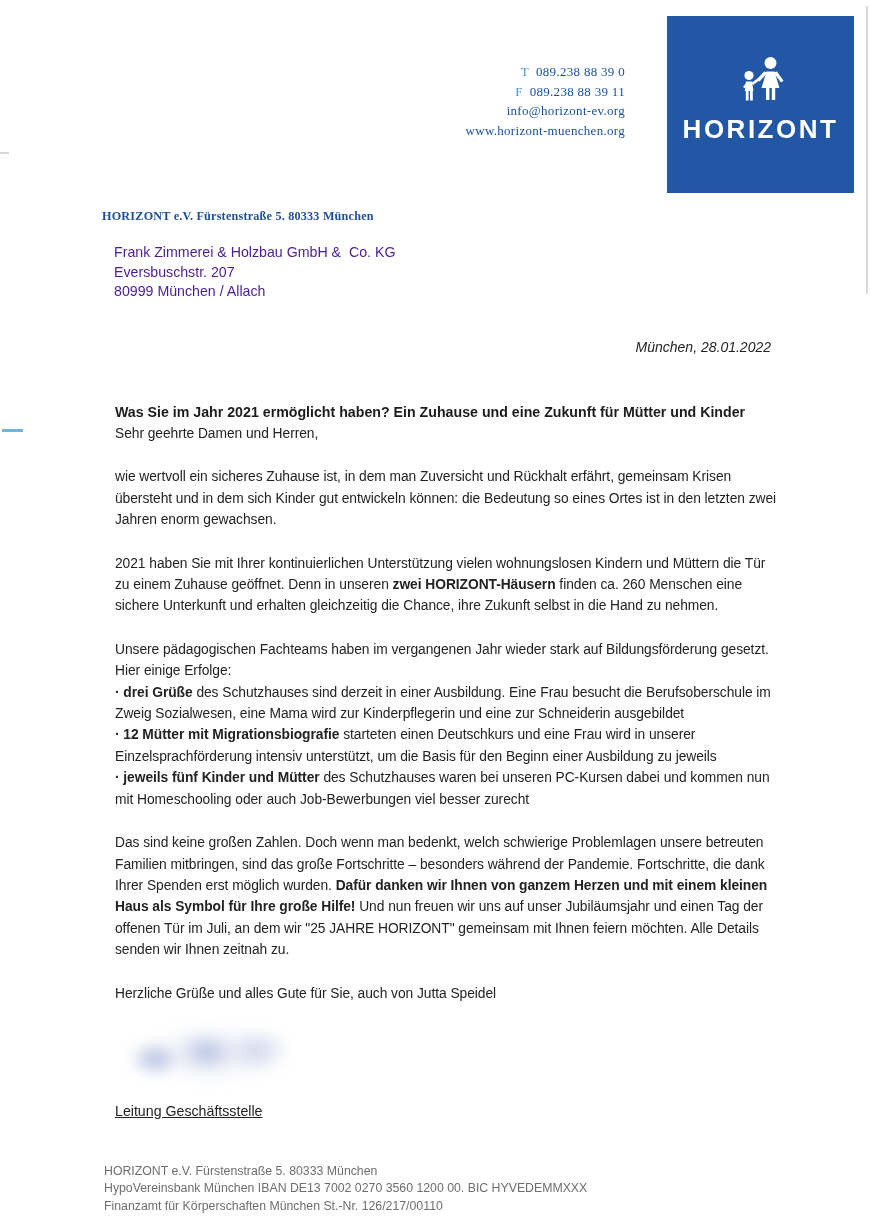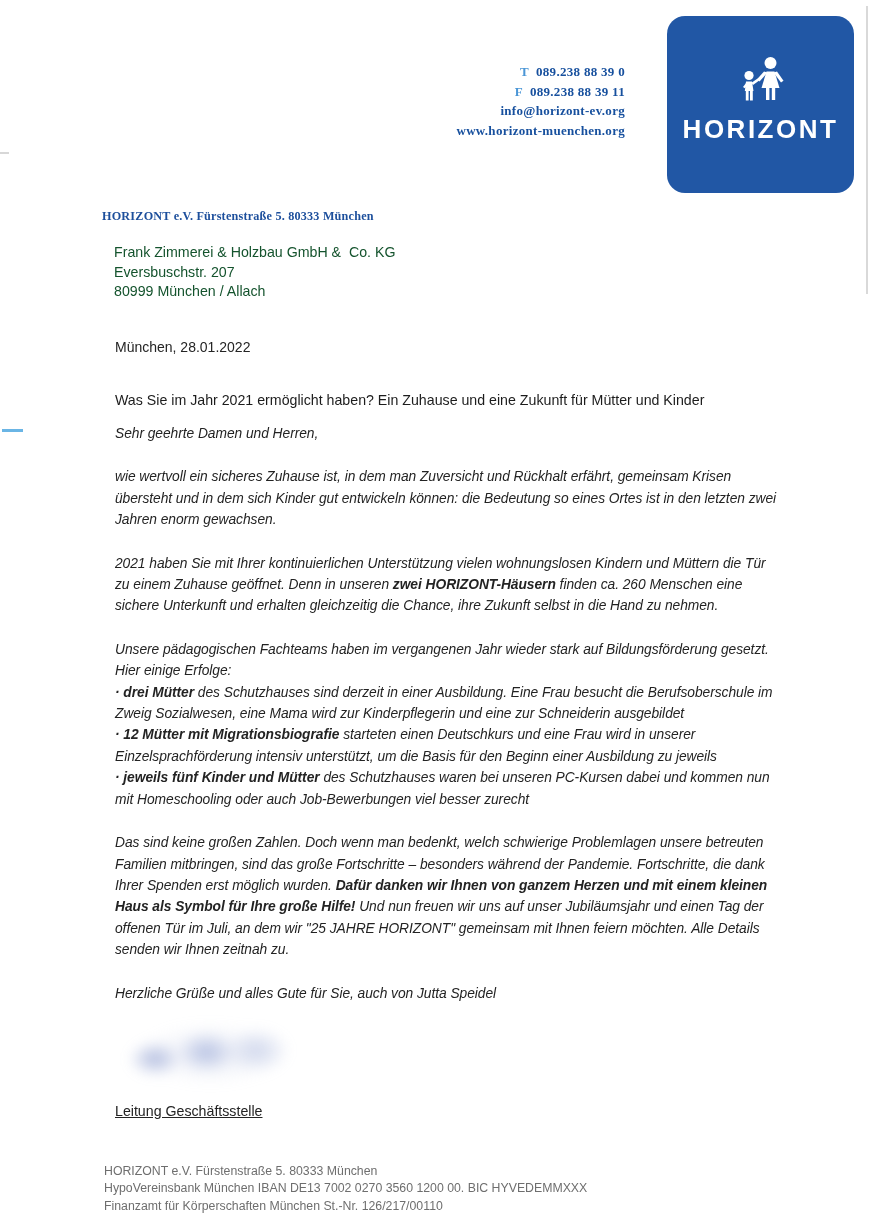--- a/index.html
+++ b/index.html
@@ -4,64 +4,64 @@
 <style>
   html,body { margin:0; padding:0; background:#ffffff; }
   .page {
     position:relative; width:870px; height:1232px; background:#ffffff;
     font-family:"Liberation Sans", sans-serif; color:#232323; overflow:hidden;
   }
 
   
   .contact {
     position:absolute; top:62px; right:245px; text-align:right;
-    font-family:"Liberation Serif", serif; font-weight:bold;
+    font-family:"Liberation Serif", serif; font-weight:normal;
     font-size:13px; line-height:19.5px; color:#17509e; letter-spacing:0.3px;
   }
   .contact .pfx { color:#4b96d6; padding-right:7px; }
 
   
   .logo {
     position:absolute; left:667px; top:16px; width:187px; height:177px;
     background:#2157a5; box-sizing:border-box;
-    display:flex; flex-direction:column; align-items:center; padding-top:40px;border-radius:18px;
+    display:flex; flex-direction:column; align-items:center; padding-top:40px;
   }
   .logo-wordmark {
     margin-top:12px; color:#ffffff; font-weight:bold; font-size:26px;
     letter-spacing:2.5px; font-family:"Liberation Sans", sans-serif;
   }
 
   
   .sender {
     position:absolute; left:102px; top:209px;
     font-family:"Liberation Serif", serif; font-weight:bold;
     font-size:12.2px; color:#1d4f9c; letter-spacing:0.2px;
   }
 
   
   .recipient {
     position:absolute; left:114px; top:243px;
-    font-size:14.2px; line-height:19.6px; color:#14532d;
+    font-size:14.2px; line-height:19.6px; color:#4c1d95;
   }
   .recipient div { white-space:pre-wrap; }
 
   .dateline {
     position:absolute; left:115px; top:339px; width:656px;
-    font-size:14px; color:#242424;
+    text-align:right; font-size:14px; color:#242424;font-style:italic;
   }
 
   .subject {
-    position:absolute; left:115px; top:392px; font-size:14.2px;
-    font-weight:normal; white-space:nowrap; color:#1c1c1c;
+    position:absolute; left:115px; top:404px; font-size:14.2px;
+    font-weight:bold; white-space:nowrap; color:#1c1c1c;
   }
 
   
   .body {
     position:absolute; left:115px; top:423px; width:668px;
-    font-size:13.8px; line-height:21.4px; color:#232323; letter-spacing:-0.05px;font-style:italic;
+    font-size:13.8px; line-height:21.4px; color:#232323; letter-spacing:-0.05px;
   }
   .body p { margin:0 0 22px 0; }
   .body .closing { margin-bottom:0; }
   .body b { font-weight:bold;margin-top:20px; }
 
   
   .sig {
     position:absolute; left:103px; top:1008px; width:215px; height:88px;
     background:
       radial-gradient(ellipse 38px 26px at 24% 58%, rgba(110,130,195,0.50), rgba(110,130,195,0) 70%),
@@ -135,21 +135,21 @@
 
   <div class="body">
     <p>Sehr geehrte Damen und Herren,</p>
 
     <p>wie wertvoll ein sicheres Zuhause ist, in dem man Zuversicht und Rückhalt erfährt, gemeinsam Krisen übersteht und in dem sich Kinder gut entwickeln können: die Bedeutung so eines Ortes ist in den letzten zwei Jahren enorm gewachsen.</p>
 
     <p><span>2021 haben Sie mit Ihrer kontinuierlichen Unterstützung vielen wohnungslosen Kindern und Müttern die Tür zu einem Zuhause geöffnet. Denn in unseren </span><b>zwei HORIZONT-Häusern</b><span> finden ca. 260 Menschen eine sichere Unterkunft und erhalten gleichzeitig die Chance, ihre Zukunft selbst in die Hand zu nehmen.</span></p>
 
     <p>
       <span style="display:block">Unsere pädagogischen Fachteams haben im vergangenen Jahr wieder stark auf Bildungsförderung gesetzt. Hier einige Erfolge:</span>
-      <span style="display:block"><b>· drei Mütter</b><span> des Schutzhauses sind derzeit in einer Ausbildung. Eine Frau besucht die Berufsoberschule im Zweig Sozialwesen, eine Mama wird zur Kinderpflegerin und eine zur Schneiderin ausgebildet</span></span>
+      <span style="display:block"><b>· drei Grüße</b><span> des Schutzhauses sind derzeit in einer Ausbildung. Eine Frau besucht die Berufsoberschule im Zweig Sozialwesen, eine Mama wird zur Kinderpflegerin und eine zur Schneiderin ausgebildet</span></span>
       <span style="display:block"><b>· 12 Mütter mit Migrationsbiografie</b><span> starteten einen Deutschkurs und eine Frau wird in unserer Einzelsprachförderung intensiv unterstützt, um die Basis für den Beginn einer Ausbildung zu jeweils</span></span>
       <span style="display:block"><b>· jeweils fünf Kinder und Mütter</b><span> des Schutzhauses waren bei unseren PC-Kursen dabei und kommen nun mit Homeschooling oder auch Job-Bewerbungen viel besser zurecht</span></span>
     </p>
 
     <p><span>Das sind keine großen Zahlen. Doch wenn man bedenkt, welch schwierige Problemlagen unsere betreuten Familien mitbringen, sind das große Fortschritte – besonders während der Pandemie. Fortschritte, die dank Ihrer Spenden erst möglich wurden. </span><b>Dafür danken wir Ihnen von ganzem Herzen und mit einem kleinen Haus als Symbol für Ihre große Hilfe!</b><span> Und nun freuen wir uns auf unser Jubiläumsjahr und einen Tag der offenen Tür im Juli, an dem wir "25 JAHRE HORIZONT" gemeinsam mit Ihnen feiern möchten. Alle Details senden wir Ihnen zeitnah zu.</span></p>
 
     <p class="closing">Herzliche Grüße und alles Gute für Sie, auch von Jutta Speidel</p>
   </div>
 
   <div class="sig"></div>

